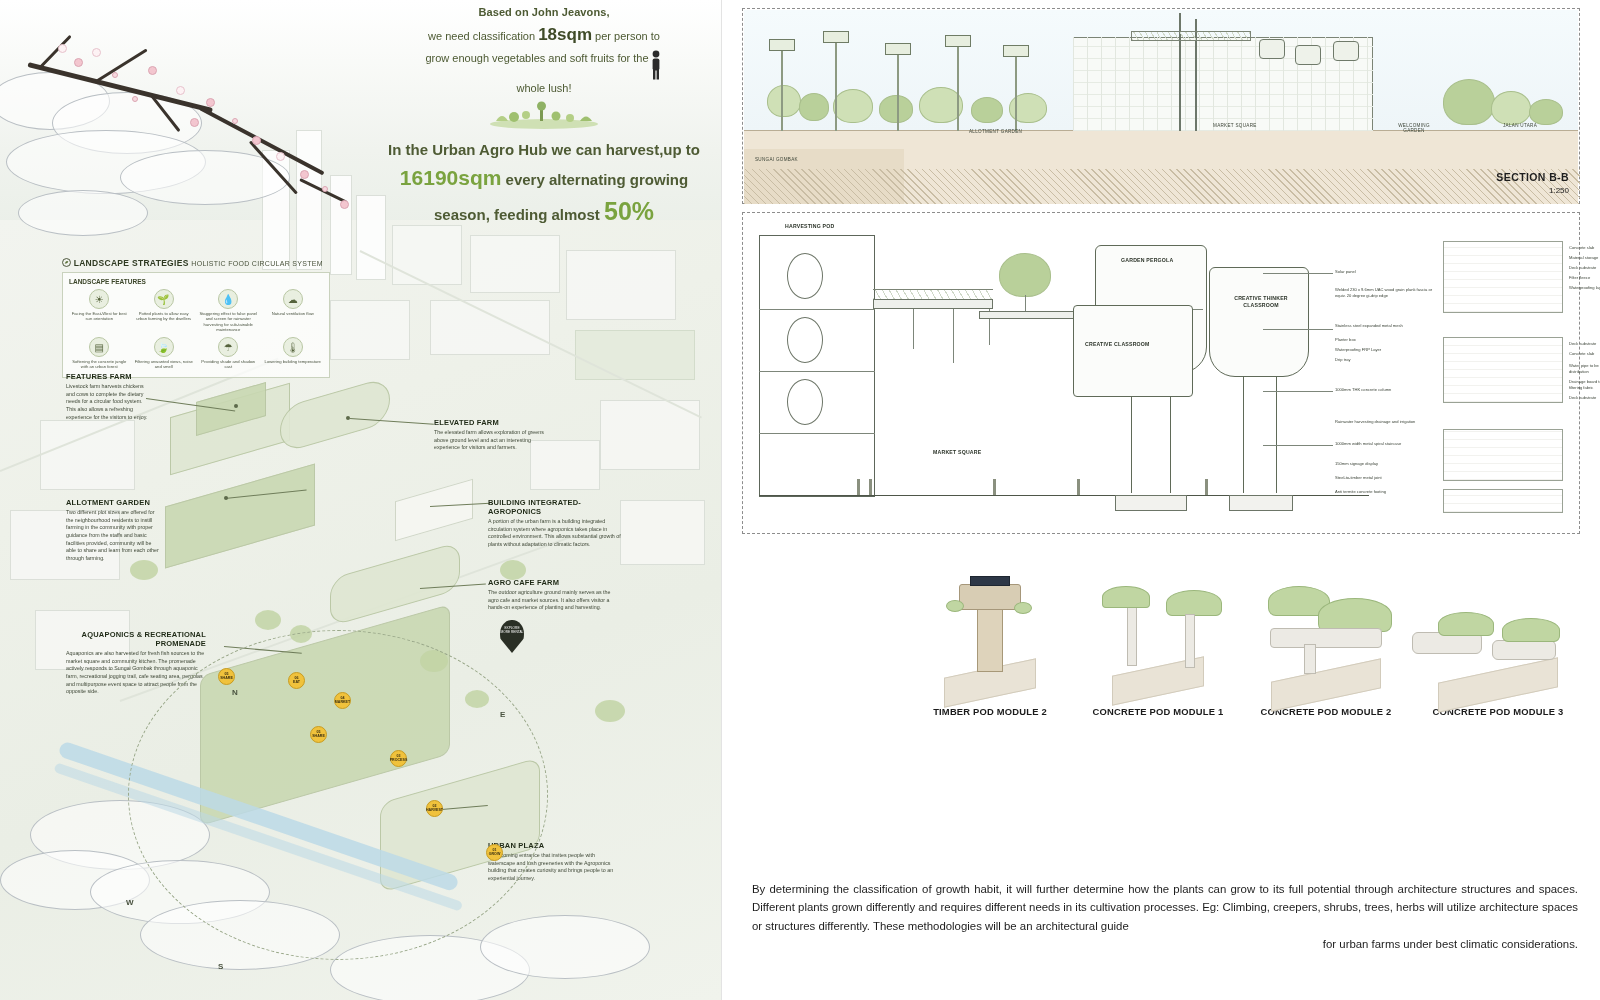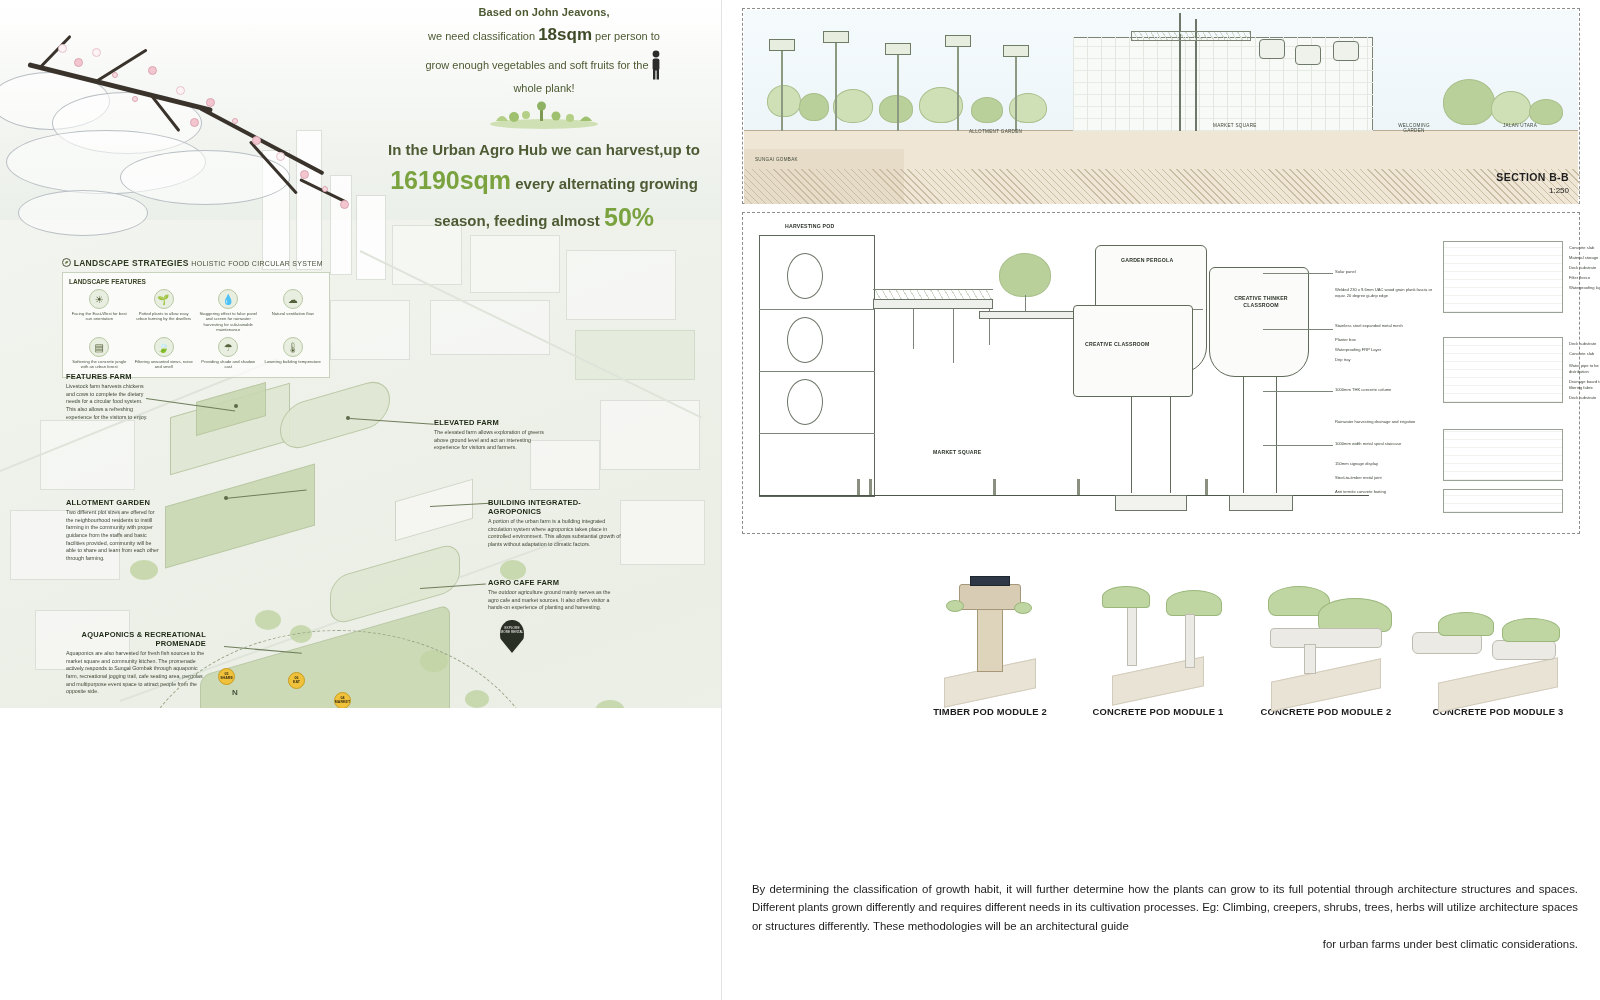--- a/index.html
+++ b/index.html
@@ -12,21 +12,21 @@
   }
   #board {
     position: relative;
     width: 1600px; height: 1000px;
     background: #ffffff;
   }
 
   
   #left-panel {
     position: absolute; left: 0; top: 0;
-    width: 722px; height: 708px;
+    width: 722px; height: 1000px;
     overflow: hidden;
     background: linear-gradient(to bottom, #f4f6f2 0%, #eef1ec 18%, #f2f4ef 40%, #f3f5f0 70%, #eef2ec 100%);
   }
   
   .sky-wash {
     position: absolute; left: 0; top: 0; width: 722px; height: 250px;
     background: linear-gradient(to bottom, #ffffff 0%, #f0f3ee 60%, #e9eee7 100%);
   }
   .ground-wash {
     position: absolute; left: 0; top: 220px; width: 722px; height: 780px;
@@ -54,25 +54,25 @@
   .blossom.w { background: #fdf2f4; border-color: #e7c2cc; }
 
   
   #headline {
     position: absolute; left: 370px; top: 6px; width: 348px;
     text-align: center; color: #4f5c36;
   }
   #headline .line1 { font-size: 11px; color: #4d5a33; font-weight: bold; letter-spacing: .1px; }
   #headline .line2 { font-size: 11px; color: #4d5a33; line-height: 1.55; margin-top: 4px; }
   #headline .big18 { font-size: 17px; font-weight: bold; color: #3f4b28; }
-  .hl-icon-row { display:flex; align-items:center; justify-content:center; gap:0; margin-top:2px;}
+  .hl-icon-row { display:flex; justify-content:center; gap:0; margin-top:2px;}
   #headline .line3 {
     margin-top: 10px; font-size: 15px; font-weight: bold; color: #4e5b34; line-height: 1.5;
   }
-  #headline .big16190 { font-size: 25px; color: #7aa33f; font-weight: bold; }
+  #headline .big16190 { font-size: 21px; color: #7aa33f; font-weight: bold; }
   #headline .big50 { font-size: 25px; color: #7aa33f; font-weight: bold; }
 
   .veg-scene { position: relative; width: 120px; height: 30px; margin: 2px auto 0; }
 
   
   #ls-box {
     position: absolute; left: 62px; top: 258px; width: 268px;
   }
   #ls-title { font-size: 8.5px; font-weight: bold; color: #2f3a22; letter-spacing: .3px; }
   #ls-title .sub { font-weight: normal; font-size: 7px; color: #4a533c; }
@@ -269,21 +269,21 @@
         <span>we need classification </span><span class="big18">18sqm</span><span> per person to</span>
         <div class="hl-icon-row">
           <span>grow enough vegetables and soft fruits for the</span>
           <svg width="14" height="30" viewBox="0 0 14 30">
             <circle cx="7" cy="4" r="3.4" fill="#2b2b2b"></circle>
             <rect x="3.6" y="8.4" width="6.8" height="12" rx="2" fill="#2b2b2b"></rect>
             <rect x="4" y="19.5" width="2.4" height="10" fill="#2b2b2b"></rect>
             <rect x="7.6" y="19.5" width="2.4" height="10" fill="#2b2b2b"></rect>
           </svg>
         </div>
-        <div>whole plank!</div>
+        <div>whole lush!</div>
       </div>
 
       <div class="veg-scene">
         <svg width="120" height="30" viewBox="0 0 120 30">
           <ellipse cx="60" cy="25" rx="54" ry="5" fill="#cfe0b4"></ellipse>
           <circle cx="30" cy="18" r="5" fill="#9fc06f"></circle>
           <circle cx="42" cy="16" r="4" fill="#b4cf86"></circle>
           <circle cx="72" cy="17" r="4.5" fill="#9fc06f"></circle>
           <circle cx="86" cy="19" r="4" fill="#b4cf86"></circle>
           <rect x="56" y="8" width="3" height="14" fill="#7c9a52"></rect>

